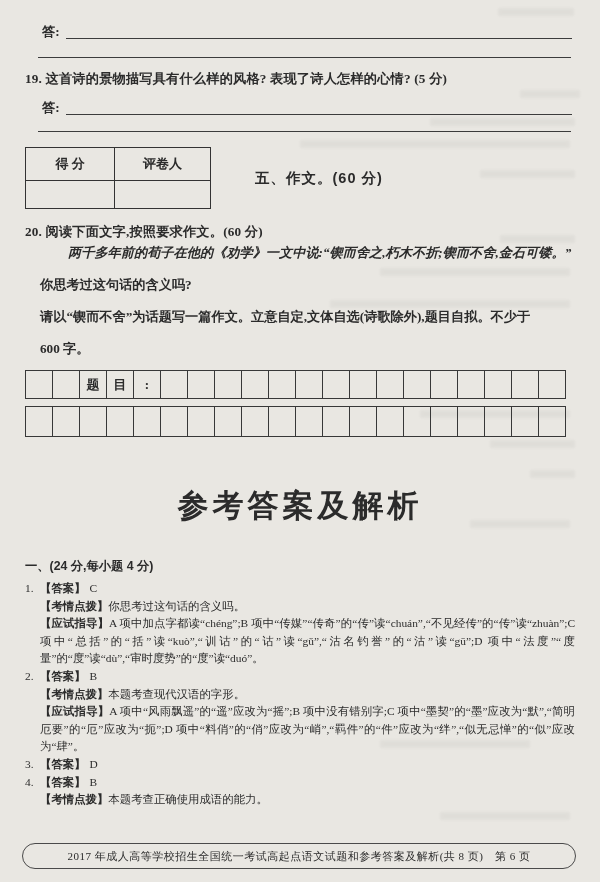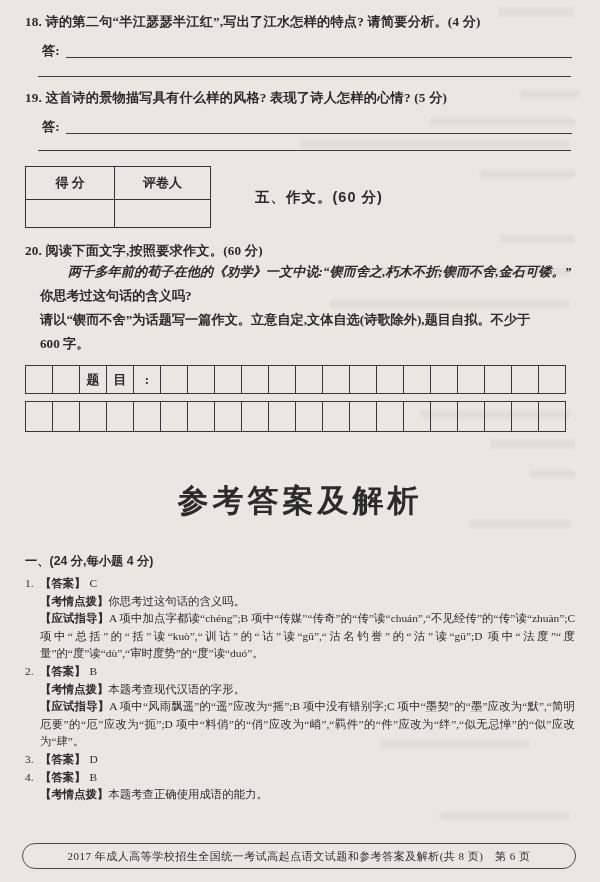--- a/index.html
+++ b/index.html
@@ -27,21 +27,21 @@
   table.score td{border:1.4px solid #333;text-align:center;font-size:13px;font-weight:600;background:transparent;}
   table.score tr.hd td{height:30px;}
   table.score tr.bd td{height:25px;}
   td.c1{width:86px;} td.c2{width:93px;}
   .sec5{font-family:"Liberation Sans","DejaVu Sans",sans-serif;font-weight:bold;font-size:14.5px;margin-left:44px;letter-spacing:1px;}
 
   
   .q20{margin-top:13px;}
   .para{font-size:13.2px;font-weight:600;line-height:24px;white-space:nowrap;}
   .para.quote{margin-left:43px;font-style:italic;}
-  .para.body{margin-left:15px;}
+  .para.body{margin-left:15px;margin-top:8px;}
 
   
   .egrid{margin-top:9px;width:541px;}
   .grow{display:flex;border:1.3px solid #383838;height:29px;box-sizing:border-box;}
   .grow.r2{margin-top:7px;height:31px;}
   .gcell{flex:1;border-right:1px solid #383838;text-align:center;font-size:13px;font-weight:600;line-height:27px;}
   .gcell:last-child{border-right:none;}
 
   
   .main-title{text-align:center;margin-top:48px;font-size:31px;font-weight:800;letter-spacing:4px;}
@@ -78,21 +78,20 @@
   <div class="noise" style="left:420px;top:410px;width:150px;height:8px;"></div>
   <div class="noise" style="left:490px;top:440px;width:85px;height:8px;"></div>
   <div class="noise" style="left:530px;top:470px;width:45px;height:8px;"></div>
   <div class="noise" style="left:470px;top:520px;width:100px;height:8px;"></div>
   <div class="noise" style="left:380px;top:740px;width:150px;height:8px;"></div>
   <div class="noise" style="left:440px;top:812px;width:130px;height:8px;"></div>
 </div>
 
 <div class="page">
 
-  <div class="qline"><span>18.</span> <span>诗的第二句“半江瑟瑟半江红”,写出了江水怎样的特点? 请简要分析。(4 分)</span></div>
   <div class="ansrow">
     <span>答:</span>
     <span class="uline"></span>
   </div>
   <div class="fullline"></div>
 
   <div class="qline q19"><span>19.</span> <span>这首诗的景物描写具有什么样的风格? 表现了诗人怎样的心情? (5 分)</span></div>
   <div class="ansrow">
     <span>答:</span>
     <span class="uline"></span>

